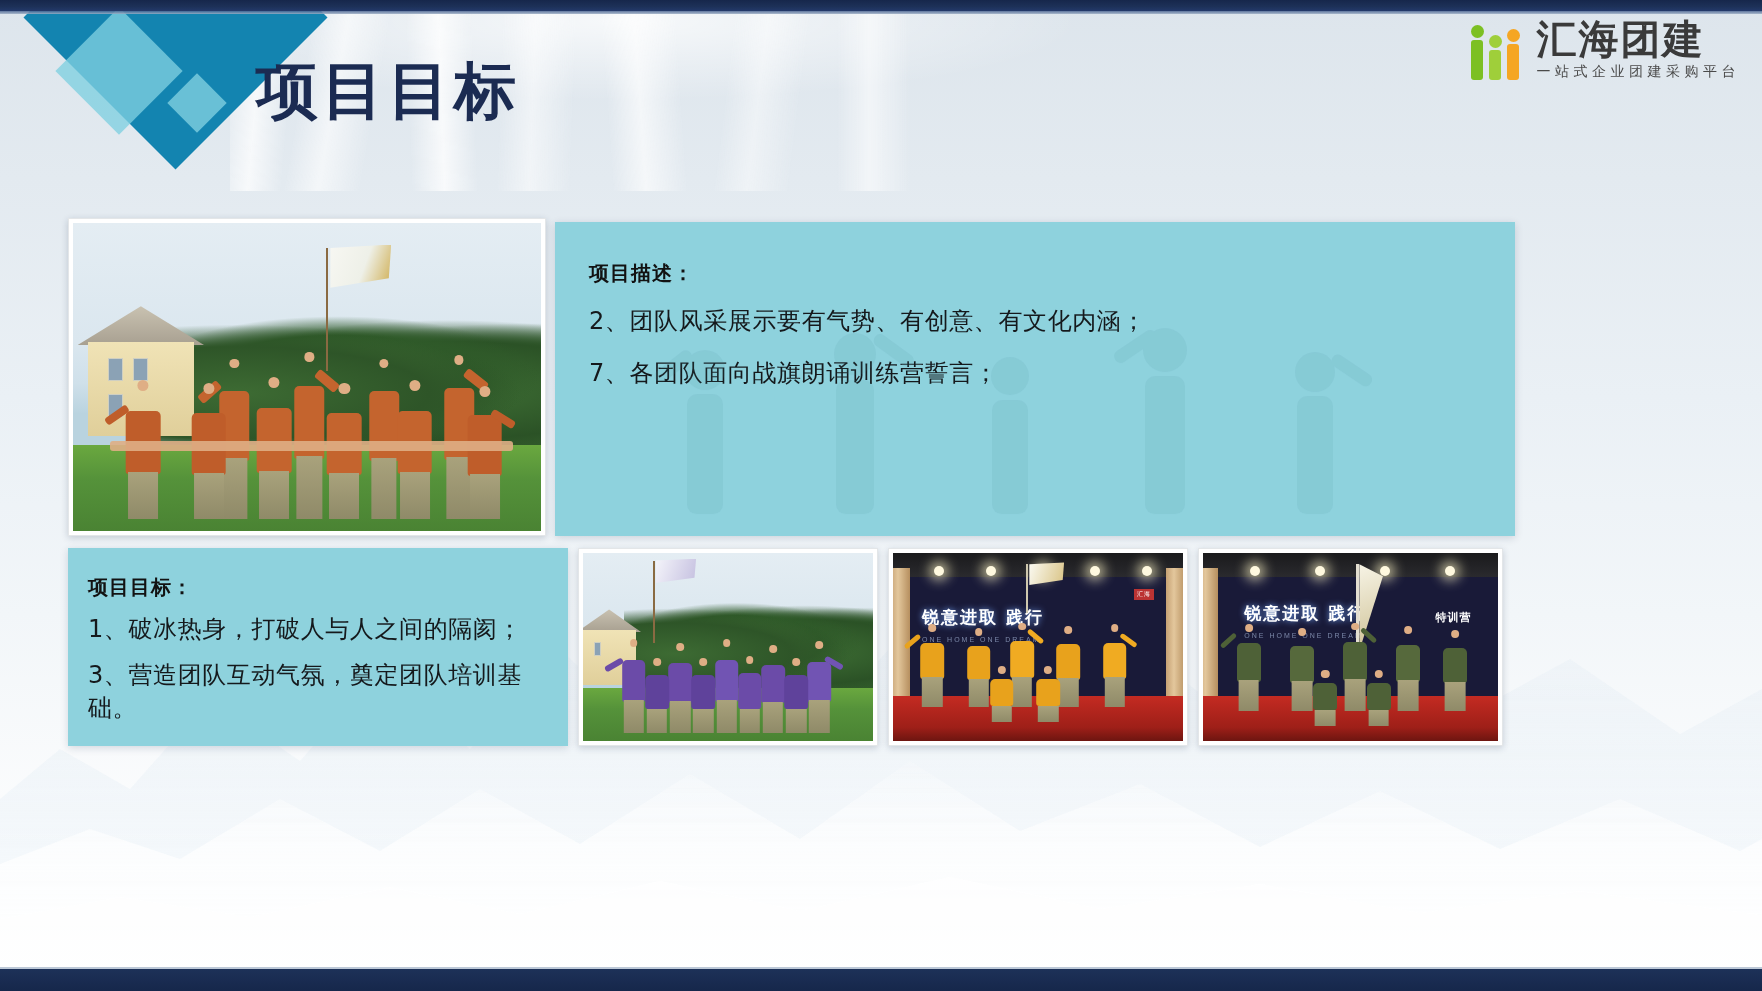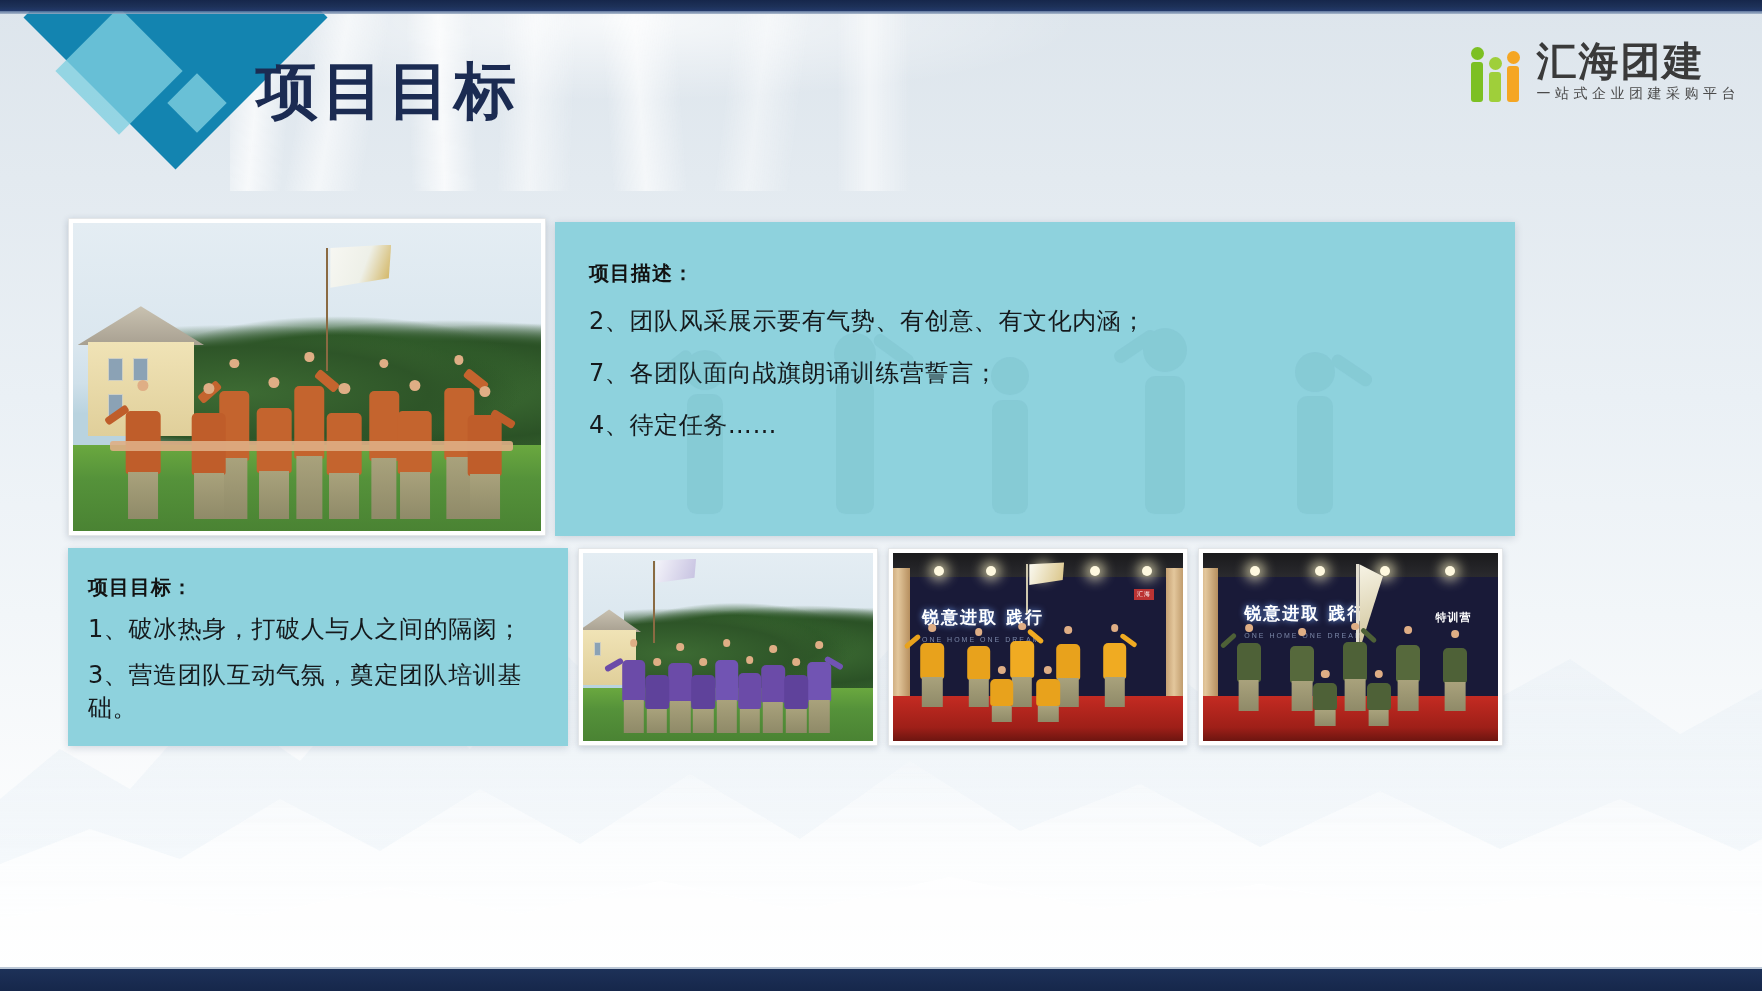--- a/index.html
+++ b/index.html
@@ -77,21 +77,21 @@
   
   .slide-title{
     position:absolute;left:256px;top:60px;z-index:12;
     font-size:62px;font-weight:bold;color:#1b2b52;
     letter-spacing:4px;line-height:1;
     font-family:"DejaVu Sans","Liberation Sans",sans-serif;
   }
 
   
   .brand{
-    position:absolute;right:22px;top:40px;z-index:12;
+    position:absolute;right:22px;top:18px;z-index:12;
     display:flex;align-items:flex-start;gap:16px;
   }
   .brand-figures{display:flex;align-items:flex-end;gap:3px;height:62px;}
   .fig{position:relative;width:15px;}
   .fig .head{
     width:13px;height:13px;border-radius:50%;margin:0 auto 2px;
   }
   .fig .body{width:12px;margin:0 auto;border-radius:3px;}
   .fig-a .head{background:#7cc023;} .fig-a .body{background:#7cc023;height:40px;}
   .fig-b .head{background:#9fcf3a;} .fig-b .body{background:#9fcf3a;height:30px;}
@@ -339,21 +339,20 @@
         <rect x="556" y="30" width="48" height="13" rx="6" transform="rotate(-34 580 36)"></rect>
         <circle cx="760" cy="62" r="20"></circle>
           <rect x="742" y="86" width="36" height="118" rx="10"></rect>
         <rect x="774" y="54" width="46" height="13" rx="6" transform="rotate(34 797 60)"></rect>
       </g>
     </svg>
     <div class="panel-heading">项目描述：</div>
     <ul class="panel-list">
       <li>2、团队风采展示要有气势、有创意、有文化内涵；</li>
       <li>7、各团队面向战旗朗诵训练营誓言；</li>
-      <li>4、待定任务……</li>
     </ul>
   </div>
 
   <div class="info-panel" style="left:68px;top:548px;width:500px;height:198px;padding:26px 28px 22px 20px;">
     <div class="panel-heading" style="margin-bottom:12px;">项目目标：</div>
     <ul class="panel-list">
       <li style="margin-bottom:13px;">1、破冰热身，打破人与人之间的隔阂；</li>
       <li>3、营造团队互动气氛，奠定团队培训基础。</li>
     </ul>
   </div>

